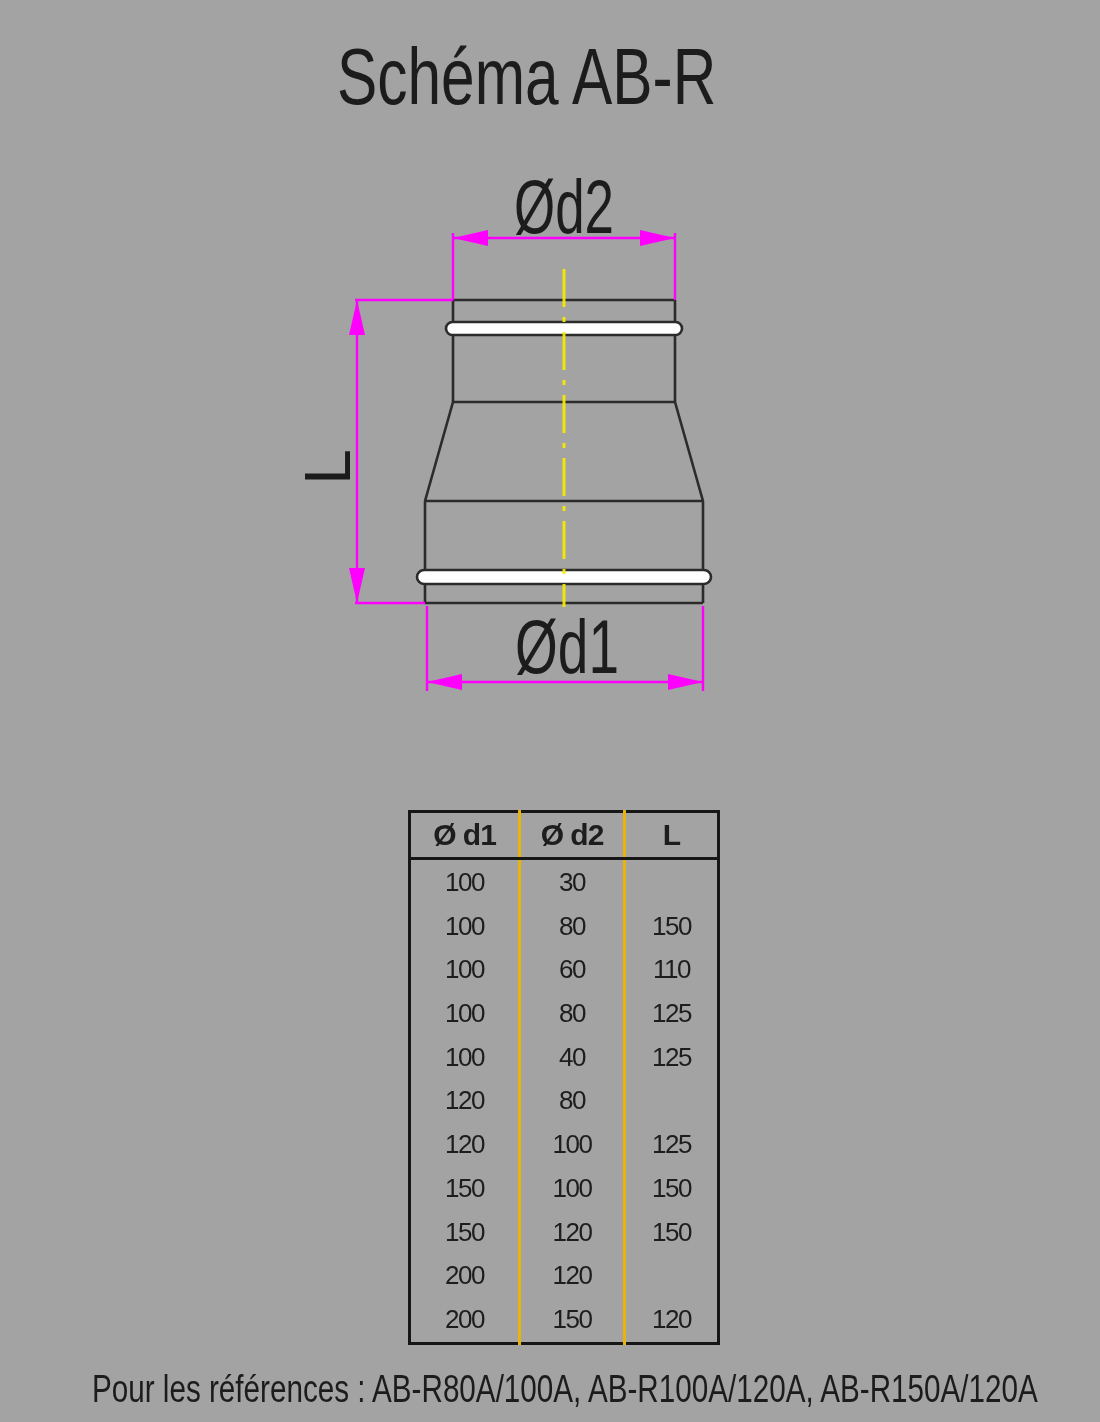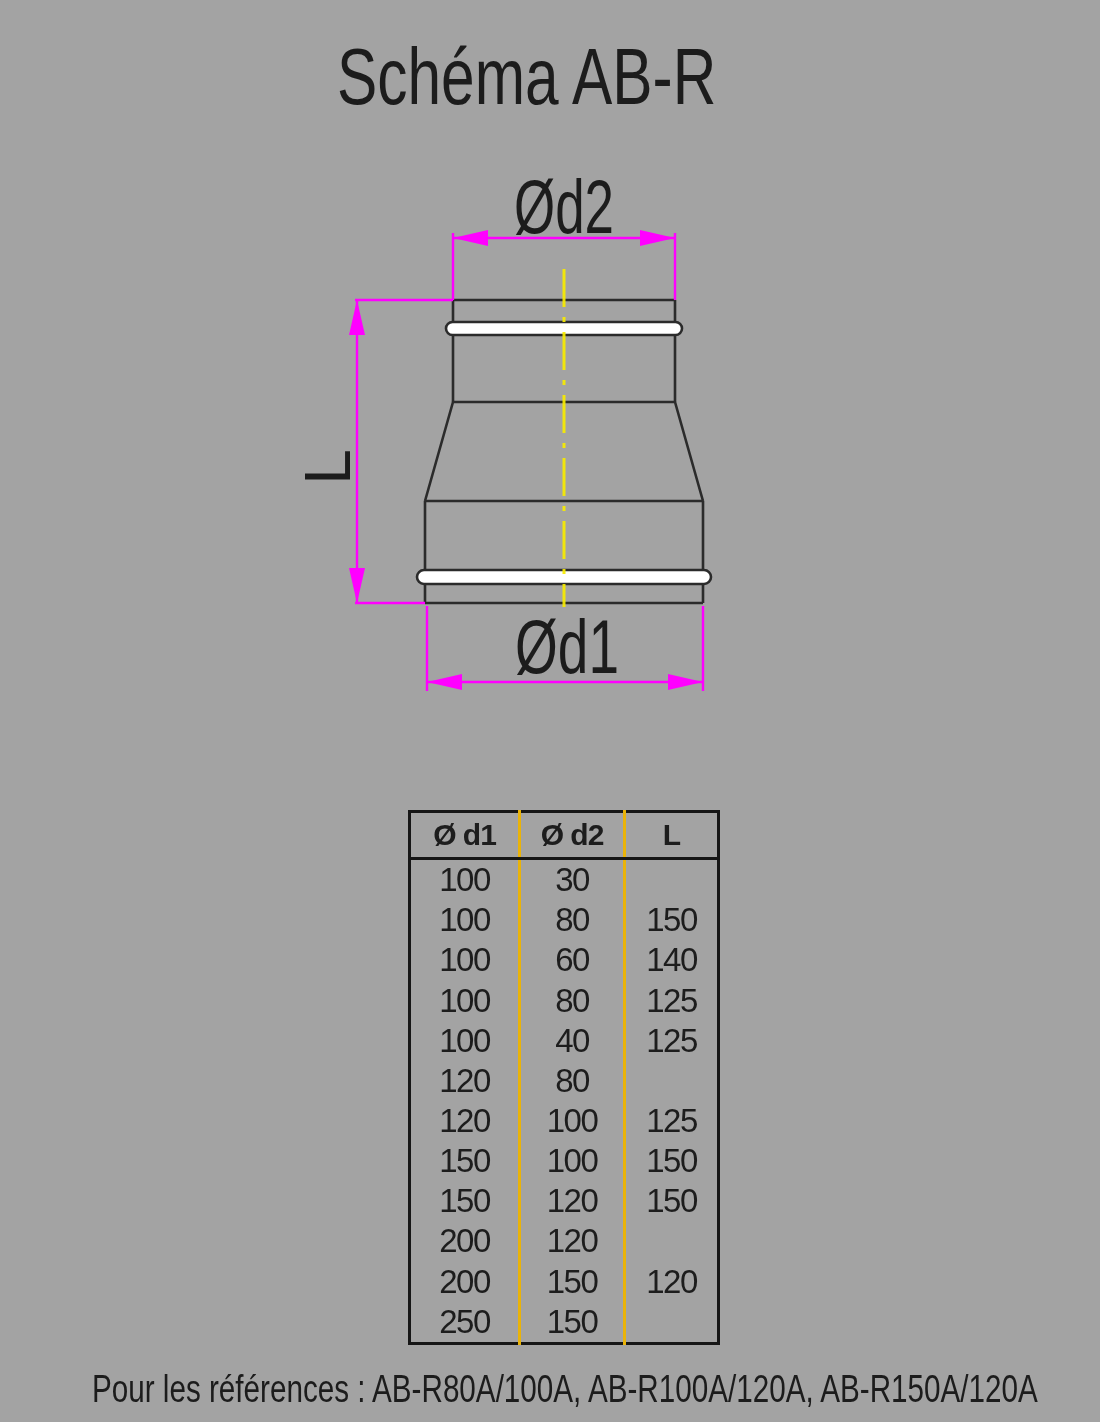--- a/index.html
+++ b/index.html
@@ -60,21 +60,21 @@
   }
   table.dims th:first-child, table.dims td:first-child { border-left: none; }
   table.dims thead th {
     height: 44px;
     border-bottom: 3px solid #161616;
     font-size: 30px;
     font-weight: bold;
     letter-spacing: -1px;
   }
   table.dims td {
-    font-size: 33px;
+    font-size: 26px;
     font-weight: normal;
     letter-spacing: -1.5px;
   }
   .footer {
     position: absolute;
     left: 92px;
     top: 1370px;
     font-size: 38px;
     line-height: 1;
     white-space: nowrap;
@@ -143,21 +143,21 @@
           <td></td>
         </tr>
         <tr>
           <td>100</td>
           <td>80</td>
           <td>150</td>
         </tr>
         <tr>
           <td>100</td>
           <td>60</td>
-          <td>140</td>
+          <td>110</td>
         </tr>
         <tr>
           <td>100</td>
           <td>80</td>
           <td>125</td>
         </tr>
         <tr>
           <td>100</td>
           <td>40</td>
           <td>125</td>
@@ -184,25 +184,20 @@
         </tr>
         <tr>
           <td>200</td>
           <td>120</td>
           <td></td>
         </tr>
         <tr>
           <td>200</td>
           <td>150</td>
           <td>120</td>
-        </tr>
-        <tr>
-          <td>250</td>
-          <td>150</td>
-          <td></td>
         </tr>
       </tbody>
     </table>
   </div>
 
   <div class="footer">Pour les références : AB-R80A/100A, AB-R100A/120A, AB-R150A/120A</div>
 
 </div>
 
 </body></html>

